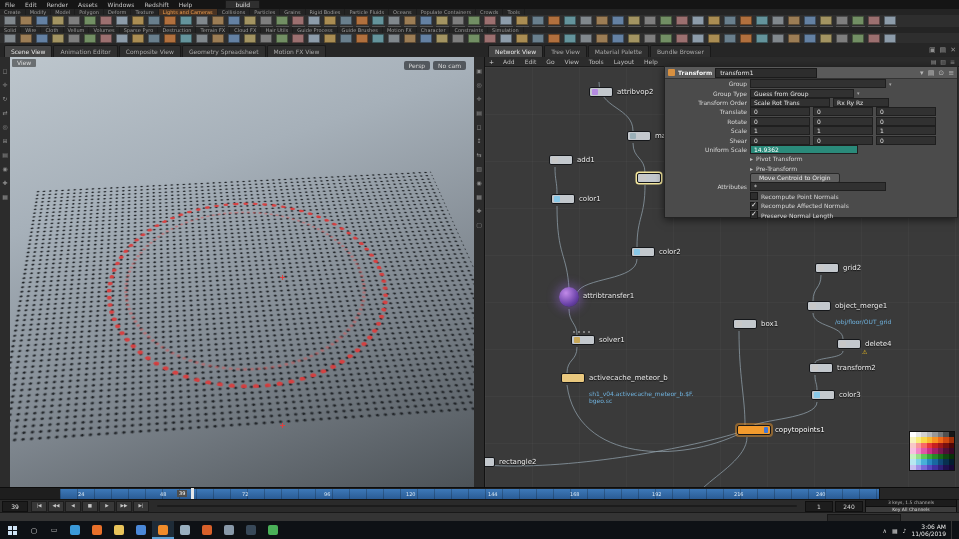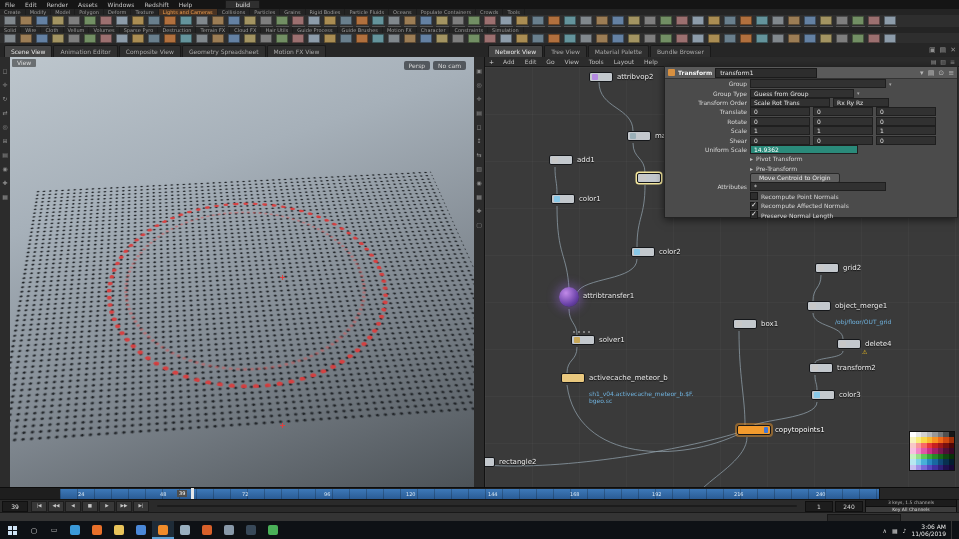--- a/index.html
+++ b/index.html
@@ -752,21 +752,21 @@
           <path d="M336,208 C336,222 328,220 328,234" fill="none" stroke="#90a0ab" stroke-width="1" stroke-opacity="0.75"></path>
           <path d="M328,246 C328,260 358,258 358,272" fill="none" stroke="#90a0ab" stroke-width="1" stroke-opacity="0.75"></path>
           <path d="M358,284 C358,292 330,290 330,296" fill="none" stroke="#90a0ab" stroke-width="1" stroke-opacity="0.75"></path>
           <path d="M330,308 C330,316 332,316 332,323" fill="none" stroke="#90a0ab" stroke-width="1" stroke-opacity="0.75"></path>
           <path d="M332,335 C332,352 274,352 266,360" fill="none" stroke="#90a0ab" stroke-width="1" stroke-opacity="0.75"></path>
           <path d="M254,264 C254,310 260,330 260,358" fill="none" stroke="#90a0ab" stroke-width="1" stroke-opacity="0.75"></path>
           <path d="M0,398 C80,404 200,382 252,366" fill="none" stroke="#90a0ab" stroke-width="1" stroke-opacity="0.75"></path>
           <path d="M262,370 C262,390 234,406 218,421" fill="none" stroke="#90a0ab" stroke-width="1" stroke-opacity="0.75"></path>
         </svg>
       <div id="nodes">
-          <div class="node" style="left: 104px; top: 5px;">
+          <div class="node" style="left: 104px; top: 20px;">
             <div class="node-box">
               <div class="node-chip" style="background: rgb(180, 138, 224);"></div>
             </div>
             <div class="node-label">attribvop2</div>
           </div>
           <div class="node" style="left: 142px; top: 64px;">
             <div class="node-box">
               <div class="node-chip" style="background: rgb(154, 176, 184);"></div>
             </div>
             <div class="node-label">ma</div>

